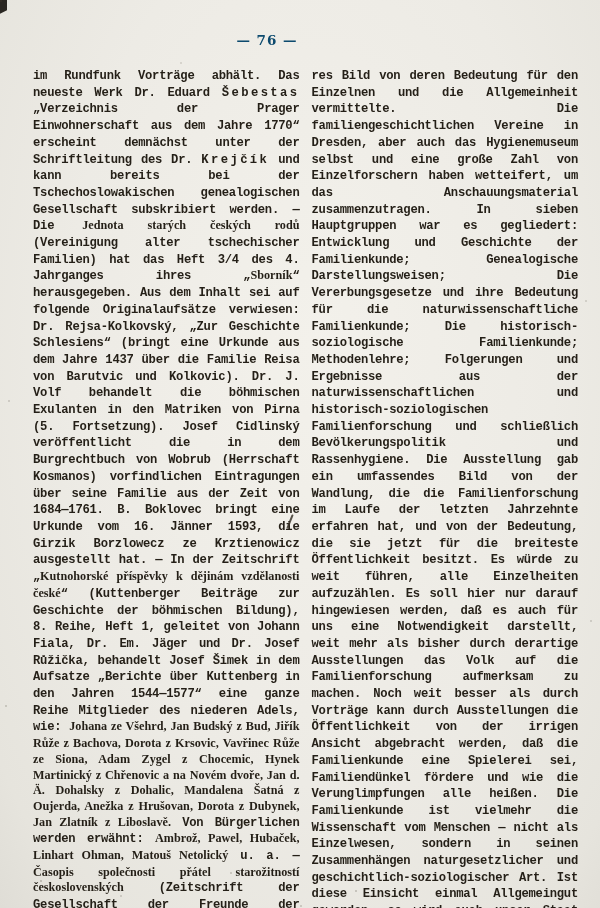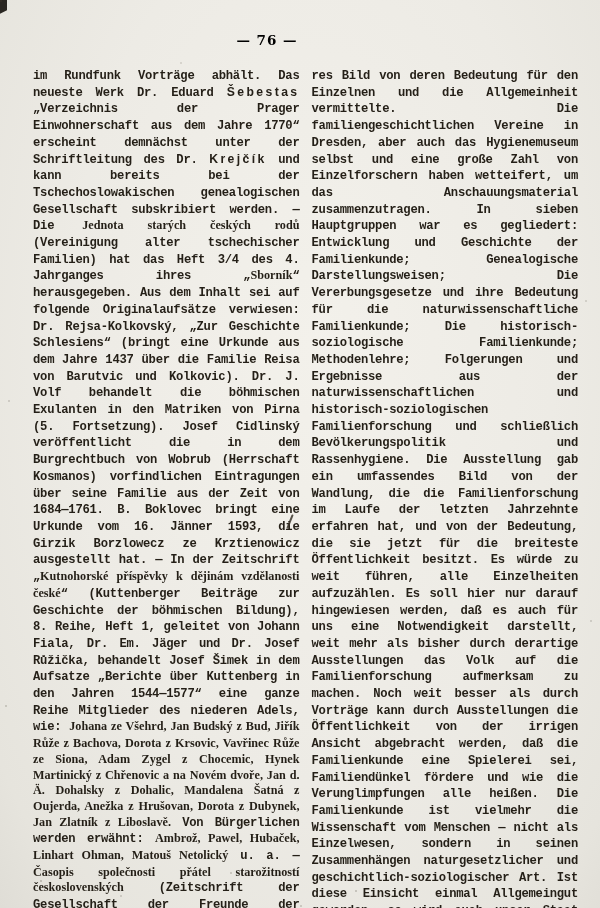--- a/index.html
+++ b/index.html
@@ -6,38 +6,38 @@
   body{
     width:600px;height:908px;overflow:hidden;position:relative;
     background:
       radial-gradient(ellipse at 52% 38%, #f3f1eb 0%, #edebe5 55%, #e6e4dd 88%, #dfddd6 100%);
     font-family:"DejaVu Serif", serif;
     color:#241f17;
   }
   .scan-page{position:absolute;inset:0;}
   .page-header{
     position:absolute;top:32px;left:0;width:534px;text-align:center;
-    font-size:13.5px;font-weight:700;letter-spacing:1px;color:#000000;
+    font-size:13.5px;font-weight:700;letter-spacing:1px;color:#0c4a6e;
   }
   .columns{
     position:absolute;top:68px;left:33px;right:22px;
     display:flex;gap:12px;align-items:flex-start;
   }
   .col{flex:1;min-width:0;}
   .para{
     margin:0;
     font-size:12.2px;line-height:15.7px;
     text-align:justify;
     color:#241f17;
   }
   .para.new{text-indent:14px;margin-top:9px;}
   .run-f{font-family:Liberation Mono, monospace;font-weight:700;letter-spacing:-0.25px;}
   .run-a{font-family:Liberation Serif, serif;font-weight:700;letter-spacing:0;}
   .run-b{font-family:"DejaVu Serif",serif;font-weight:400;letter-spacing:-0.2px;text-shadow:0.45px 0 0 currentColor;}
-  .run-s{font-family:Liberation Sans, sans-serif;font-weight:700;letter-spacing:2.4px;}
+  .run-s{font-family:Liberation Mono, monospace;font-weight:700;letter-spacing:2.4px;}
   
   .artifact-corner{
     position:absolute;left:0;top:0;width:7px;height:15px;background:#15120d;
     transform:skewY(-28deg) translateY(-3px);opacity:.9;
   }
   .artifact-slash{
     position:absolute;left:289px;top:514px;width:2px;height:15px;background:#3a342a;
     transform:rotate(22deg);border-radius:1px;opacity:.85;
   }
   .artifact-specks{

